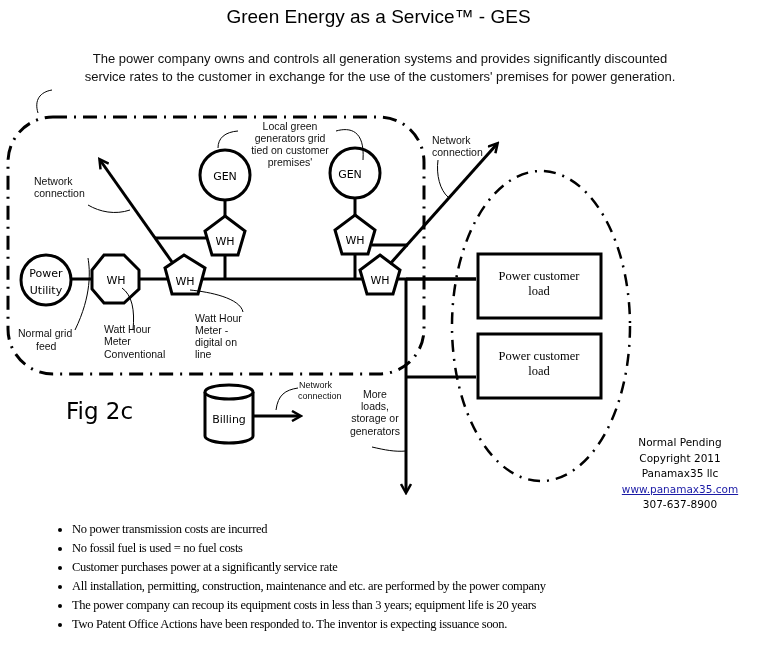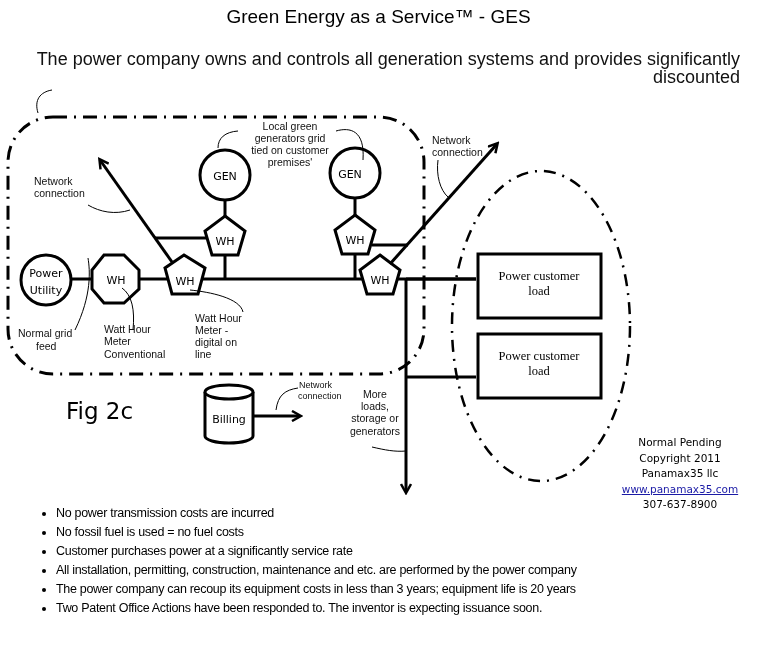--- a/index.html
+++ b/index.html
@@ -1,35 +1,36 @@
 <!DOCTYPE html>
 <html><head>
 <meta charset="utf-8">
 <style>
   html, body { margin: 0; padding: 0; background: #ffffff; }
   body { width: 757px; height: 654px; position: relative; overflow: hidden; font-family: "Liberation Sans", sans-serif; color: #000; }
   .abs { position: absolute; }
   .title { left: 0; width: 757px; top: 6px; text-align: center; font-size: 19px; }
-  .subtitle { left: 20px; width: 720px; top: 50px; text-align: right; font-size: 18px; line-height: 18px; color: #111; }
+  .subtitle { left: 20px; width: 720px; top: 50px; text-align: center; font-size: 13px; line-height: 18px; color: #111; }
   svg.diagram { position: absolute; left: 0; top: 0; }
   .lbl { font-family: "Liberation Sans", sans-serif; font-size: 10.5px; fill: #111; }
   .sym { font-family: "DejaVu Sans", sans-serif; font-size: 11px; fill: #000; }
   .serif { font-family: "Liberation Serif", serif; font-size: 12.5px; fill: #000; }
   .fig { left: 18px; top: 398px; font-size: 23px; font-family: "DejaVu Sans", sans-serif; margin-left: 48px; }
   .patent { left: 610px; width: 140px; top: 435px; text-align: center; font-size: 10.5px; line-height: 15.5px; font-family: "DejaVu Sans", sans-serif; }
   .patent a { color: #1a1aa6; text-decoration: underline; text-align: center; }
-  ul.bullets { position: absolute; left: 30px; top: 504px; margin: 0; padding: 0 0 0 26px; font-size: 12.5px; line-height: 19px; font-family: Liberation Sans, sans-serif; letter-spacing: -0.3px; }
+  ul.bullets { position: absolute; left: 30px; top: 504px; margin: 16px; padding: 0 0 0 26px; font-size: 12.5px; line-height: 19px; font-family: Liberation Serif, serif; letter-spacing: -0.3px; }
   ul.bullets li { list-style: disc; }
 </style>
 </head>
 <body>
 
 <div class="abs title">Green Energy as a Service™ - GES</div>
 <div class="abs subtitle">
   <div>The power company owns and controls all generation systems and provides significantly discounted</div>
+  <div>service rates to the customer in exchange for the use of the customers' premises for power generation.</div>
 </div>
 
 <svg class="diagram" width="757" height="654" viewBox="0 0 757 654">
   <defs>
     <marker id="arrowOpen" markerWidth="12" markerHeight="12" refX="9" refY="6" orient="auto" markerUnits="userSpaceOnUse">
       <path d="M1,1 L10,6 L1,11" fill="none" stroke="#000" stroke-width="2.5"></path>
     </marker>
   </defs>
 
   <rect x="8" y="117" width="416" height="257" rx="45" ry="45" fill="none" stroke="#000" stroke-width="3" stroke-dasharray="14 7 2 7"></rect>

